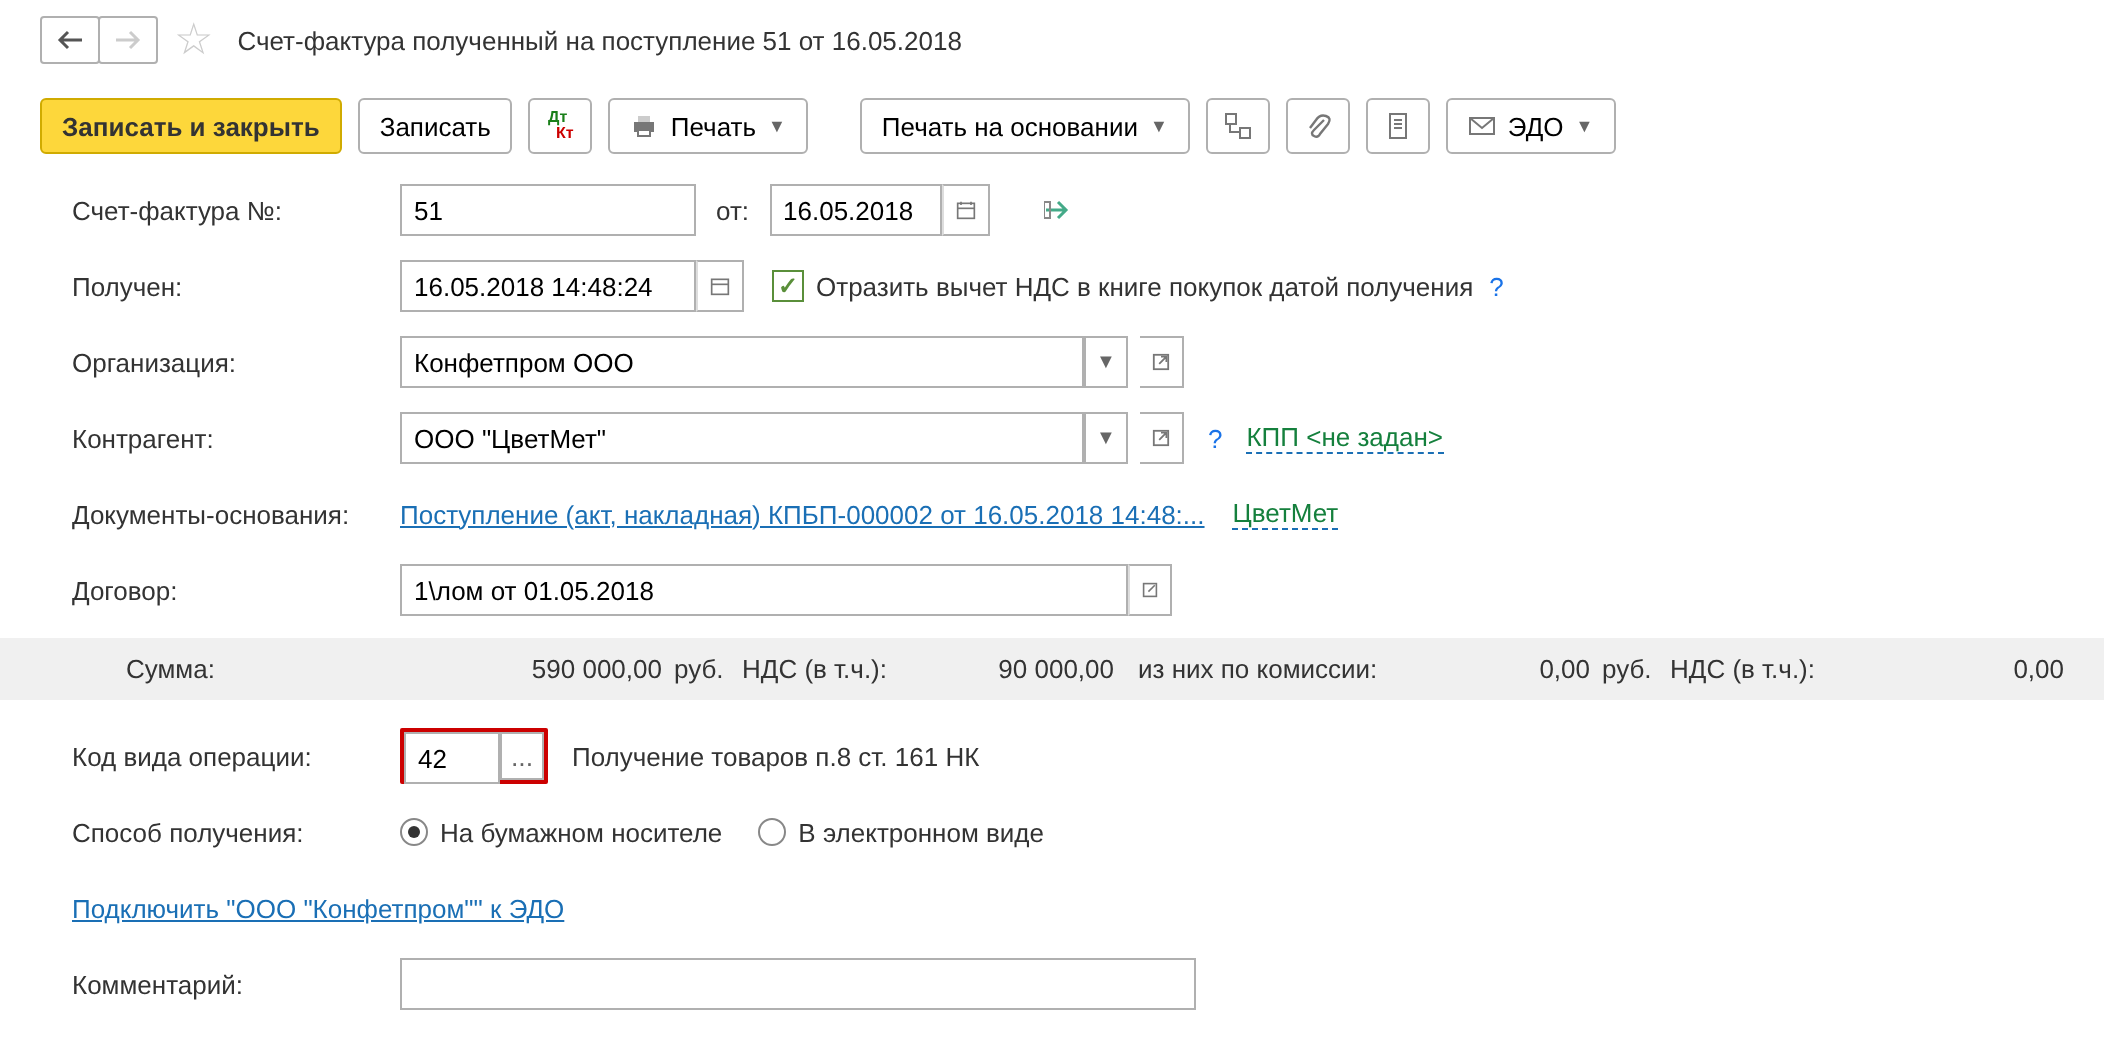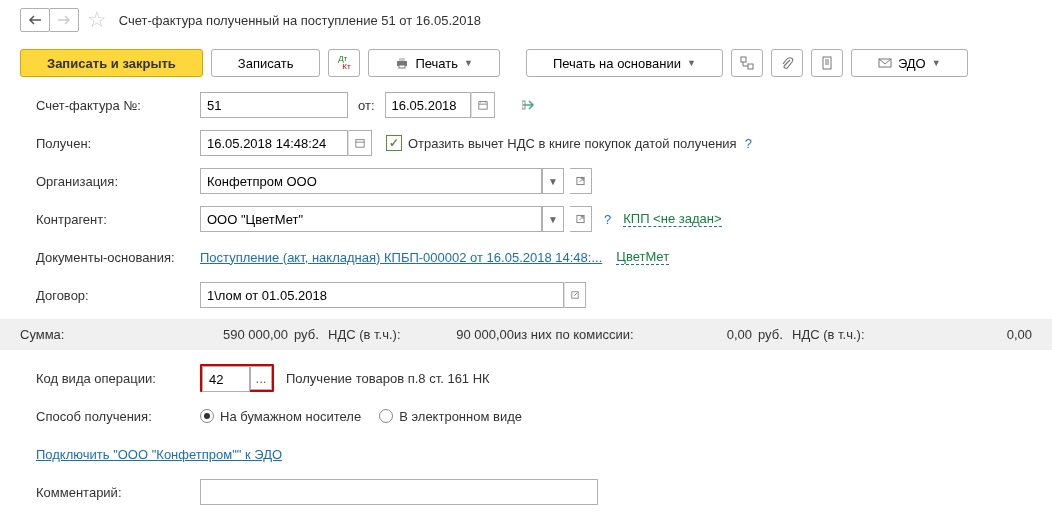--- a/index.html
+++ b/index.html
@@ -44,21 +44,21 @@
     display: flex;
     align-items: center;
     gap: 8px;
     padding: 8px 20px 14px 20px;
   }
   .btn {
     height: 28px;
     border: 1px solid #b0b0b0;
     background: #fff;
     border-radius: 3px;
-    padding: 0 26px;
+    padding: 0 10px;
     display: inline-flex;
     align-items: center;
     gap: 6px;
     cursor: pointer;
     font-size: 13px;
   }
   .btn-primary {
     background: #fdd73b;
     border: 1px solid #d0ab00;
     font-weight: bold;
@@ -167,21 +167,21 @@
     border-bottom: 1px dashed #1a6fb5;
     cursor: pointer;
   }
   .gray-band {
     background: #f0f0f0;
     padding: 8px 20px;
     display: flex;
     align-items: center;
     margin: 4px 0 14px 0;
   }
-  .gray-band .label { width: 164px; }
+  .gray-band .label { width: 164px; margin-left: 43px; }
   .money-cell { text-align: right; }
   .code-wrap {
     display: flex;
     border: 2px solid #cc0000;
     height: 28px;
     border-radius: 1px;
   }
   .code-input {
     width: 48px;
     border: 1px solid #b0b0b0;
@@ -227,21 +227,21 @@
     height: 26px;
     border: 2px solid #e8c400;
     padding: 0 6px;
     font-size: 13px;
     font-family: inherit;
   }
   .dtkt {
     font-size: 8px;
     line-height: 8px;
     text-align: left;
-    font-weight: normal;
+    font-weight: bold;
   }
   .dtkt .d { color: #1a7f1a; }
   .dtkt .k { color: #c00; margin-left: 4px; }
   svg { display: block; }
 </style>
 </head>
 <body>
 
 <div class="top">
   <div class="nav-btn">
@@ -395,21 +395,21 @@
     </div>
   </div>
 </div>
 
 <div class="gray-band">
   <div class="label">Сумма:</div>
   <div style="width:104px" class="money-cell">590 000,00</div>
   <div style="width:40px;padding-left:6px">руб.</div>
   <div style="width:86px">НДС (в т.ч.):</div>
   <div style="width:100px" class="money-cell">90 000,00</div>
-  <div style="width:146px;">из них по комиссии:</div>
+  <div style="width:146px;padding-left:12px">из них по комиссии:</div>
   <div style="width:92px" class="money-cell">0,00</div>
   <div style="width:40px;padding-left:6px">руб.</div>
   <div style="width:86px">НДС (в т.ч.):</div>
   <div style="flex:1" class="money-cell">0,00</div>
 </div>
 
 <div class="form">
   <div class="row">
     <div class="label">Код вида операции:</div>
     <div class="code-wrap">

